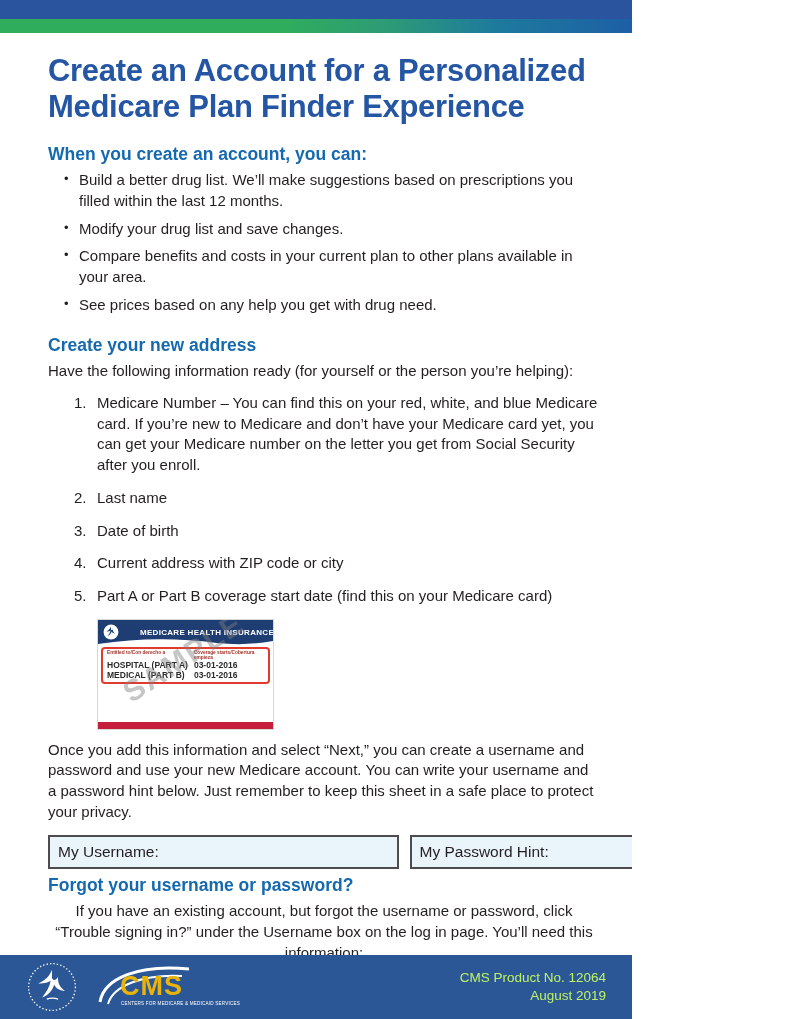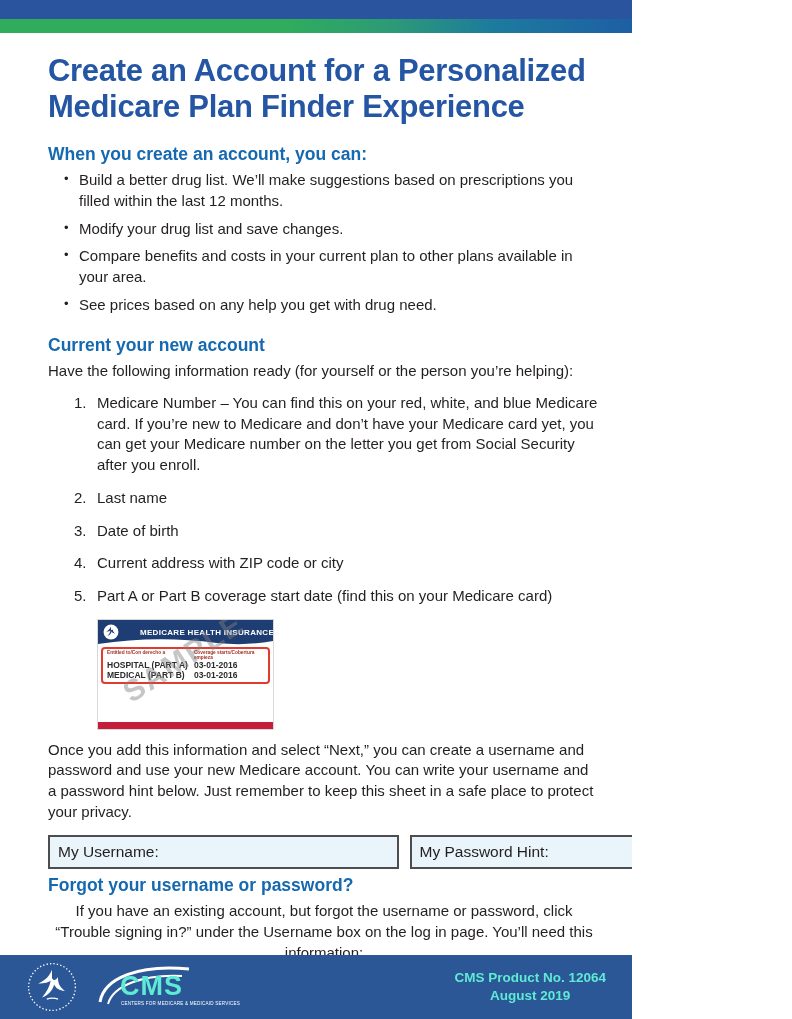--- a/index.html
+++ b/index.html
@@ -83,27 +83,27 @@
   }
 
   
   .footer {
     position:absolute; left:0; right:0; bottom:0; height:64px; background:#2b5796;
     display:flex; align-items:center; padding:0 26px; z-index:5;
   }
   .footer-logos { display:flex; align-items:center; gap:16px; }
   .cms-logo { position:relative; width:132px; height:50px; }
   .cms-text {
-    position:absolute; left:26px; top:9px; color:#5eead4; font-weight:bold;
+    position:absolute; left:26px; top:9px; color:#eab308; font-weight:bold;
     font-size:27px; letter-spacing:1px; font-family:"Liberation Sans", sans-serif;
   }
   .cms-tagline {
     position:absolute; left:27px; top:39px; color:#fff; font-size:4.6px; letter-spacing:0.2px; white-space:nowrap;
   }
-  .footer-right { margin-left:auto; text-align:center; color:#5eead4; font-weight:bold; font-size:13.5px; line-height:1.35; }
+  .footer-right { margin-left:auto; text-align:right; color:#bef264; font-weight:normal; font-size:13.5px; line-height:1.35; }
 </style>
 </head>
 <body>
 
 <div class="page">
 
   <div class="bar-blue"></div>
   <div class="bar-gradient"></div>
 
   <div class="content">
@@ -114,21 +114,21 @@
     </h1>
 
     <h2 class="section-heading">When you create an account, you can:</h2>
     <ul class="bullet-list">
       <li><span>Build a better drug list. We’ll make suggestions based on prescriptions you filled within the last 12 months.</span></li>
       <li><span>Modify your drug list and save changes.</span></li>
       <li><span>Compare benefits and costs in your current plan to other plans available in your area.</span></li>
       <li><span>See prices based on any help you get with drug need.</span></li>
     </ul>
 
-    <h2 class="section-heading">Current your new account</h2>
+    <h2 class="section-heading">Create your new address</h2>
     <p class="body-text">Have the following information ready (for yourself or the person you’re helping):</p>
 
     <ol class="numbered-list">
       <li>
           <span>Medicare Number – You can find this on your red, white, and blue Medicare card. If you’re new to Medicare and don’t have your Medicare card yet, you can get your Medicare number on the letter you get from Social Security after you enroll.</span>
         </li>
       <li>
           <span>Last name</span>
         </li>
       <li>

